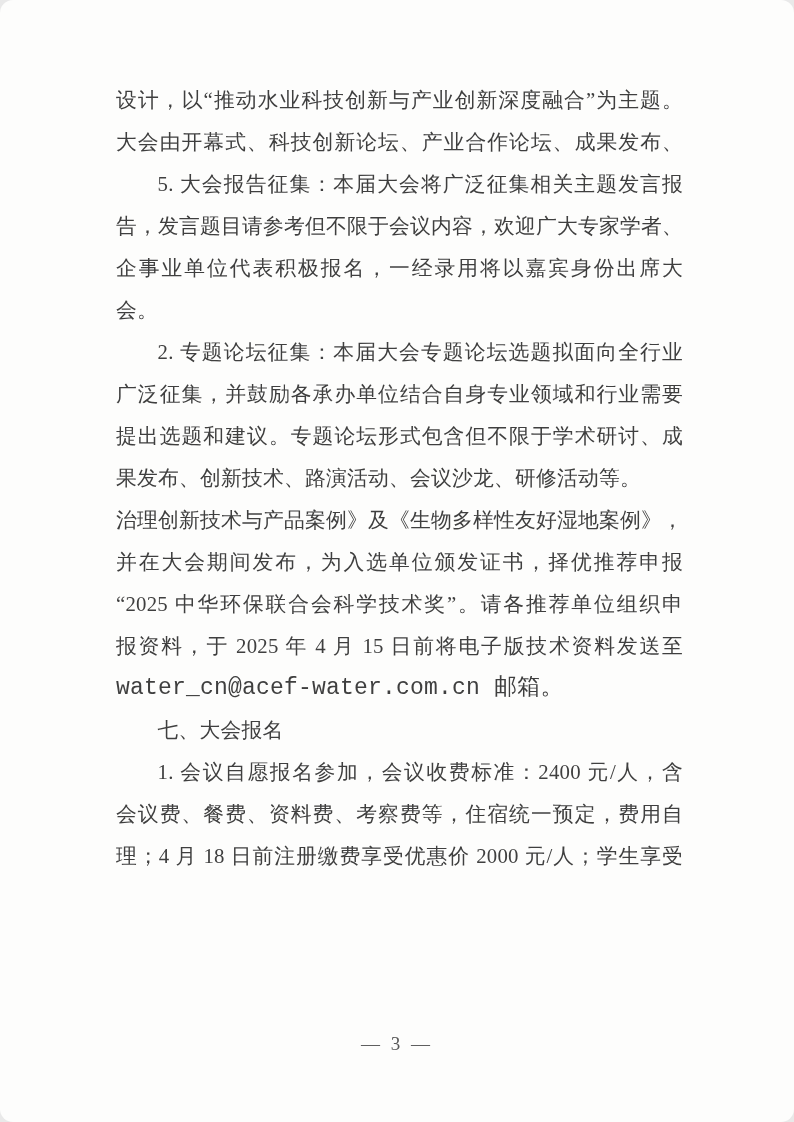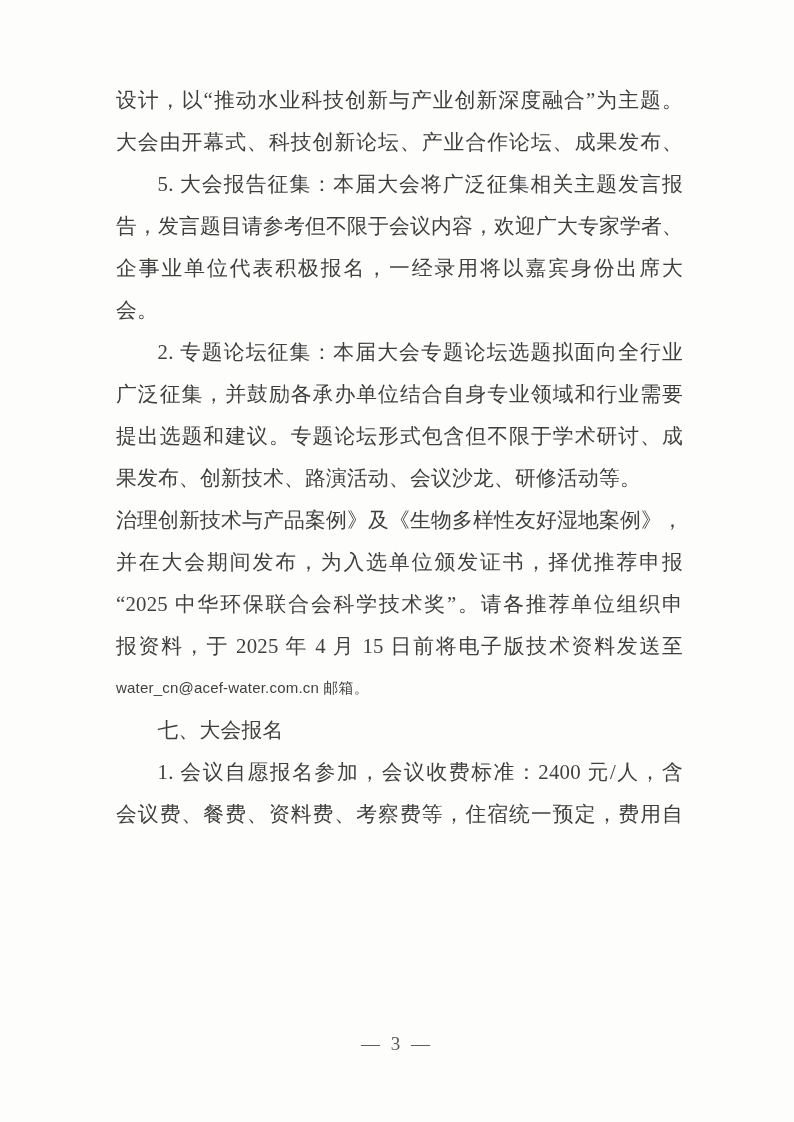--- a/index.html
+++ b/index.html
@@ -8,20 +8,21 @@
     background: #e9e9e9;
   }
   .page {
     position: relative;
     width: 794px;
     height: 1122px;
     margin: 0 auto;
     background: #fdfdfc;
     overflow: hidden;
     font-family: "Liberation Serif", "DejaVu Serif", serif;
+    border-radius: 13px;
   }
   .doc-body {
     position: absolute;
     left: 116px;
     top: 79px;
     width: 567px;
   }
   .line {
     font-size: 20.8px;
     line-height: 42px;
@@ -33,22 +34,22 @@
     white-space: nowrap;
   }
   .line.fill {
     white-space: normal;
     text-align-last: justify;
   }
   .line.indent {
     text-indent: 2em;
   }
   .line.mono {
-    font-family: Liberation Sans, sans-serif;
-    font-size: 15px;
+    font-family: Liberation Mono, monospace;
+    font-size: 23px;
   }
   .footer {
     position: absolute;
     top: 1033px;
     left: 0;
     width: 100%;
     text-align: center;
   }
   .page-number {
     font-size: 19px;
@@ -72,17 +73,18 @@
       <div class="line fill">提出选题和建议。专题论坛形式包含但不限于学术研讨、成</div>
       <div class="line">果发布、创新技术、路演活动、会议沙龙、研修活动等。</div>
       <div class="line fill">治理创新技术与产品案例》及《生物多样性友好湿地案例》，</div>
       <div class="line fill">并在大会期间发布，为入选单位颁发证书，择优推荐申报</div>
       <div class="line fill">“2025 中华环保联合会科学技术奖”。请各推荐单位组织申</div>
       <div class="line fill">报资料，于 2025 年 4 月 15 日前将电子版技术资料发送至</div>
       <div class="line mono">water_cn@acef-water.com.cn 邮箱。</div>
       <div class="line indent">七、大会报名</div>
       <div class="line fill indent">1.  会议自愿报名参加，会议收费标准：2400 元/人，含</div>
       <div class="line fill">会议费、餐费、资料费、考察费等，住宿统一预定，费用自</div>
+      <div class="line fill">理；4 月 18 日前注册缴费享受优惠价 2000 元/人；学生享受</div>
     </main>
   <footer class="footer">
     <span class="page-number">— 3 —</span>
   </footer>
 </div>
 
 </body></html>

